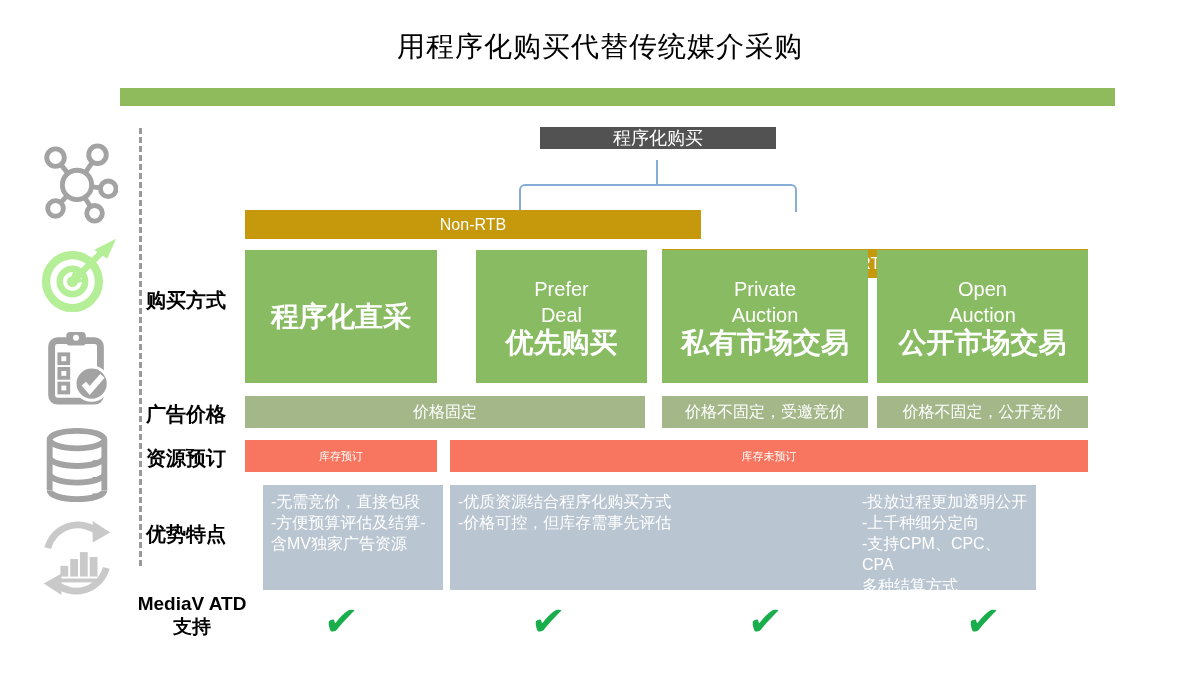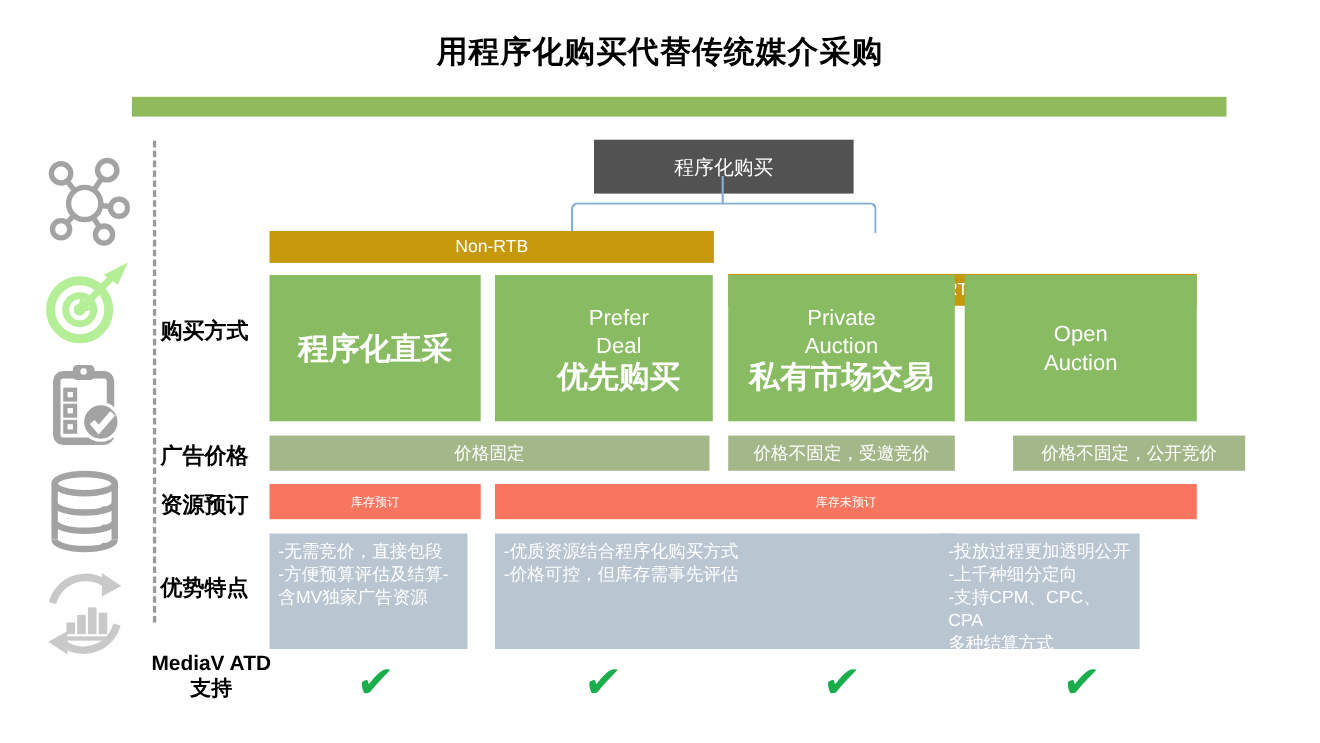--- a/index.html
+++ b/index.html
@@ -1,37 +1,37 @@
 <!DOCTYPE html>
 <html style="--top-bar-green: #8FBB5D; --root-box-gray: #525252; --connector-blue: #85ADD6; --branch-gold: #C5990B; --method-green: #89BC62; --price-sage: #A3B789; --booking-salmon: #F8765F; --features-grayblue: #B9C5D1; --check-green: #19AD4B; --icon-gray: #A3A3A3; --icon-light-gray: #C9C9C9; --icon-green: #B4EE96;"><head>
 <meta charset="utf-8">
 <style>
   html,body{margin:0;padding:0;}
   body{font-family:"Liberation Sans","DejaVu Sans",sans-serif;background:#fff;}
   .canvas{position:relative;width:1200px;height:675px;background:#fff;overflow:hidden;}
   .abs{position:absolute;}
 
-  .title{left:0;right:0;top:28px;text-align:center;font-size:28px;font-weight:bold;color:#000;letter-spacing:1px;}
+  .title{left:0;right:0;top:28px;text-align:center;font-size:28px;font-weight:normal;color:#000;letter-spacing:1px;}
   .top-bar{left:120px;top:88px;width:995px;height:18px;background:var(--top-bar-green);}
 
   
   .icon-slot{width:82px;height:84px;left:36px;}
   .icon-slot svg{width:100%;height:100%;display:block;}
   .dashed-line{left:139px;top:128px;height:438px;width:0;border-left:3px dashed #9a9a9a;}
 
   
-  .root-box{left:540px;top:127px;width:236px;height:49px;background:var(--root-box-gray);color:#fff;
+  .root-box{left:540px;top:127px;width:236px;height:22px;background:var(--root-box-gray);color:#fff;
     display:flex;align-items:center;justify-content:center;font-size:18px;}
   .stem{left:656px;top:160px;width:0;height:25px;border-left:2px solid var(--connector-blue);}
   .bracket{left:519px;top:184px;width:274px;height:26px;border:2px solid var(--connector-blue);border-bottom:none;
     border-radius:6px 6px 0 0;}
 
   .gold-bar{top:210px;height:29px;background:var(--branch-gold);color:#fff;display:flex;align-items:center;
     justify-content:center;font-size:16px;}
-  .gold-left{left:245px;width:404px;}
+  .gold-left{left:245px;width:456px;}
   .gold-right{left:662px;width:426px;margin-top:39px;}
 
   .green-box{top:250px;height:133px;background:var(--method-green);color:#fff;display:flex;flex-direction:column;
     align-items:center;justify-content:center;text-align:center;}
   .green-box .en{font-size:20px;line-height:26px;white-space:pre-line;}
   .green-box .cn{font-size:28px;line-height:30px;font-weight:bold;}
 
   .price-cell{top:396px;height:32px;background:var(--price-sage);color:#fff;display:flex;align-items:center;
     justify-content:center;font-size:16px;}
   .book-cell{top:440px;height:32px;background:var(--booking-salmon);color:#fff;display:flex;align-items:center;
@@ -154,43 +154,44 @@
   <div class="abs row-label" style="top:445px;">资源预订</div>
   <div class="abs row-label" style="top:521px;">优势特点</div>
   <div class="abs support-label">
     <div>MediaV ATD</div>
     <div>支持</div>
   </div>
 
   <div class="abs green-box" style="left:245px;width:192px;">
     <div class="cn">程序化直采</div>
   </div>
-  <div class="abs green-box" style="left:450px;width:171px;padding-left:27px;">
+  <div class="abs green-box" style="left:476px;width:171px;">
     <div class="en">Prefer
 Deal</div>
     <div class="cn">优先购买</div>
   </div>
   <div class="abs green-box" style="left:662px;width:206px;">
     <div class="en">Private
 Auction</div>
     <div class="cn">私有市场交易</div>
   </div>
   <div class="abs green-box" style="left:877px;width:211px;">
     <div class="en">Open
 Auction</div>
+    <div class="cn">公开市场交易</div>
   </div>
 
   <div class="abs price-cell" style="left:245px;width:400px;">价格固定</div>
   <div class="abs price-cell" style="left:662px;width:206px;">价格不固定，受邀竞价</div>
-  <div class="abs price-cell" style="left:877px;width:211px;margin-left:44px;">价格不固定，公开竞价</div>
+  <div class="abs price-cell" style="left:877px;width:211px;">价格不固定，公开竞价</div>
 
   <div class="abs book-cell" style="left:245px;width:192px;">库存预订</div>
   <div class="abs book-cell" style="left:450px;width:638px;">库存未预订</div>
 
-  <div class="abs feat-cell" style="left:245px;width:180px;">-无需竞价，直接包段
+  <div class="abs feat-cell" style="left:263px;width:180px;">-无需竞价，直接包段
 -方便预算评估及结算-
 含MV独家广告资源</div>
   <div class="abs feat-cell" style="left:450px;width:418px;">-优质资源结合程序化购买方式
 -价格可控，但库存需事先评估</div>
   <div class="abs feat-cell" style="left:854px;width:182px;">-投放过程更加透明公开
 -上千种细分定向
 -支持CPM、CPC、CPA
 多种结算方式</div>
 
   <div class="abs check" style="left:319px;">✔</div>

